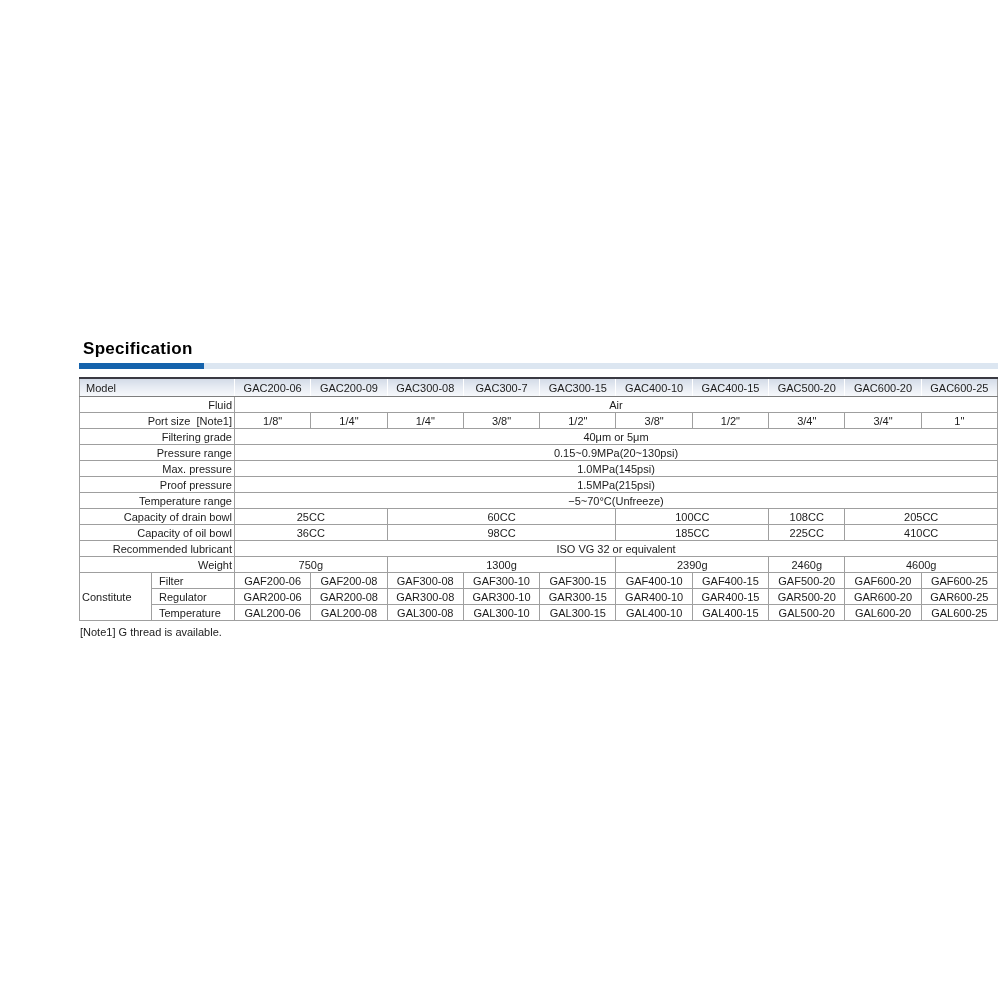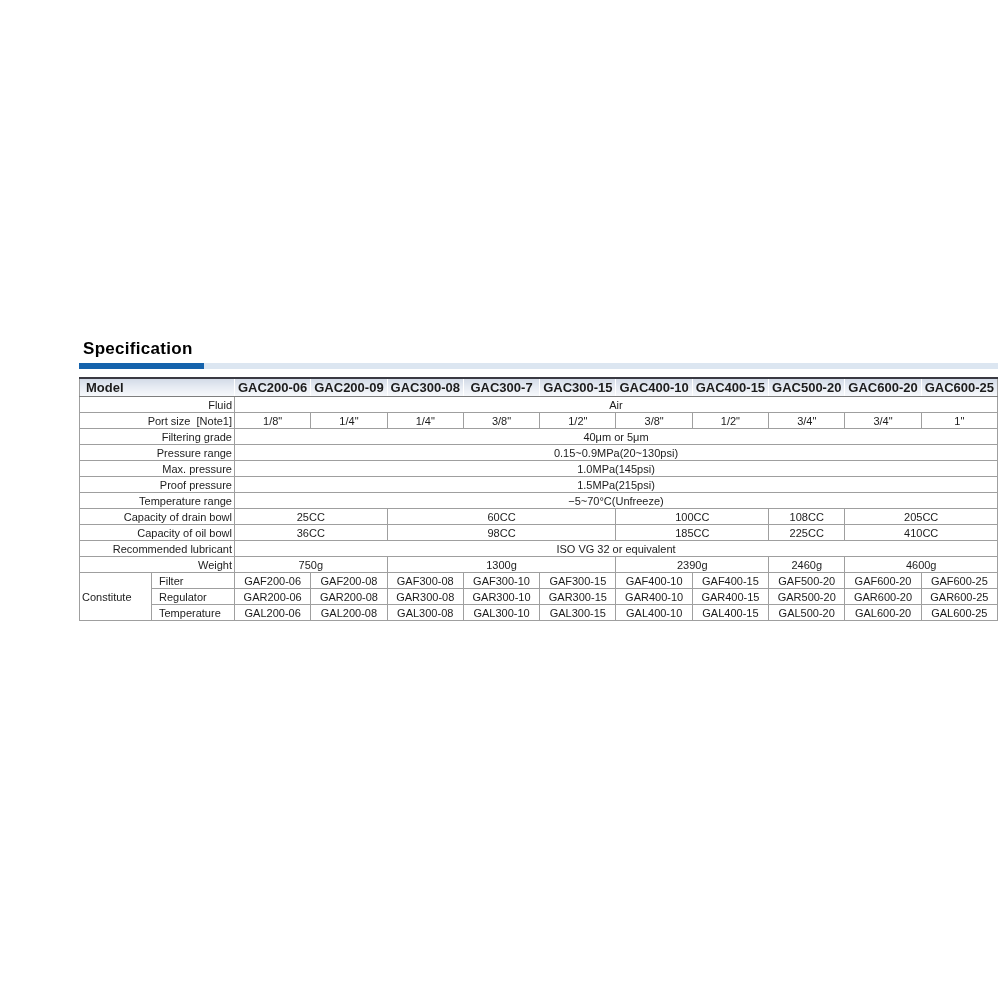--- a/index.html
+++ b/index.html
@@ -55,23 +55,23 @@
     overflow: hidden;
     white-space: nowrap;
     font-weight: normal;
   }
   table.spec-table thead th {
     background: linear-gradient(180deg, #d3dbe7 0%, #e9edf4 55%, #f6f8fb 100%);
     border-top: 2px solid #3a3a42;
     border-bottom: 1px solid #7e7e7e;
     border-left: 1px solid #ffffff;
     border-right: 1px solid #ffffff;
-    font-weight: bold;
+    font-weight: normal;
     height: 17px;
-    font-size: 13px;
+    font-size: 11px;
   }
   table.spec-table thead th:first-child { border-left: 1px solid #9f9f9f; }
   table.spec-table thead th:last-child { border-right: 1px solid #9f9f9f; }
   table.spec-table thead th.model-label {
     text-align: left;
     padding-left: 6px;
   }
   table.spec-table td.row-label {
     text-align: right;
     padding-left: 5px;
@@ -230,13 +230,14 @@
           <td>GAL300-10</td>
           <td>GAL300-15</td>
           <td>GAL400-10</td>
           <td>GAL400-15</td>
           <td>GAL500-20</td>
           <td>GAL600-20</td>
           <td>GAL600-25</td>
         </tr>
       </tbody>
     </table>
+  <div class="note-line">[Note1] G thread is available.</div>
 </div>
 
 </body></html>

